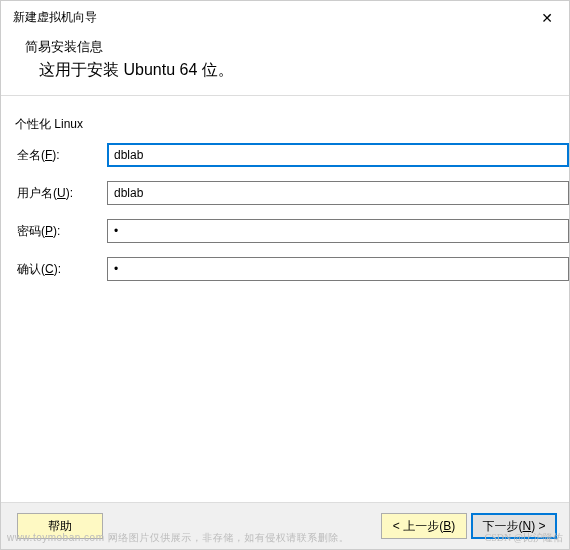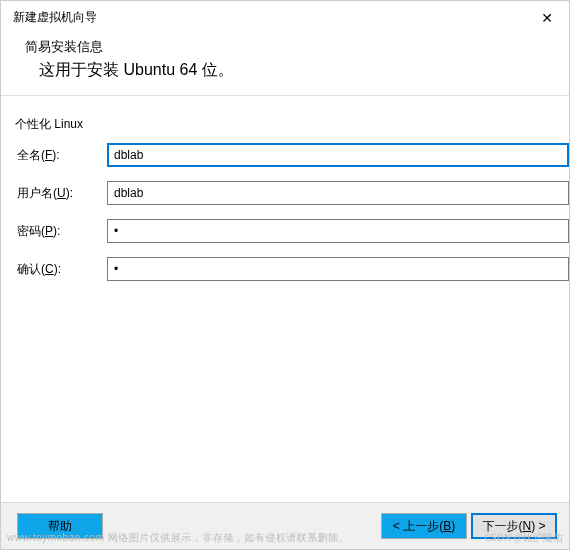--- a/index.html
+++ b/index.html
@@ -70,21 +70,21 @@
       display: flex;
       align-items: center;
       background: #f0f0f0;
     }
     .footer .spacer { flex: 1; }
     .footer button {
       height: 26px;
       min-width: 86px;
       margin-left: 4px;
       border: 1px solid #adadad;
-      background: #0ea5e9;
+      background: #fef9c3;
       font-size: 12px;
       font-family: inherit;
       cursor: pointer;
       padding: 0 8px;
     }
     .footer button.help { min-width: 86px; }
     .footer button.primary {
       border: 2px solid #0078d7;
       background: #e1e1e1;
     }

